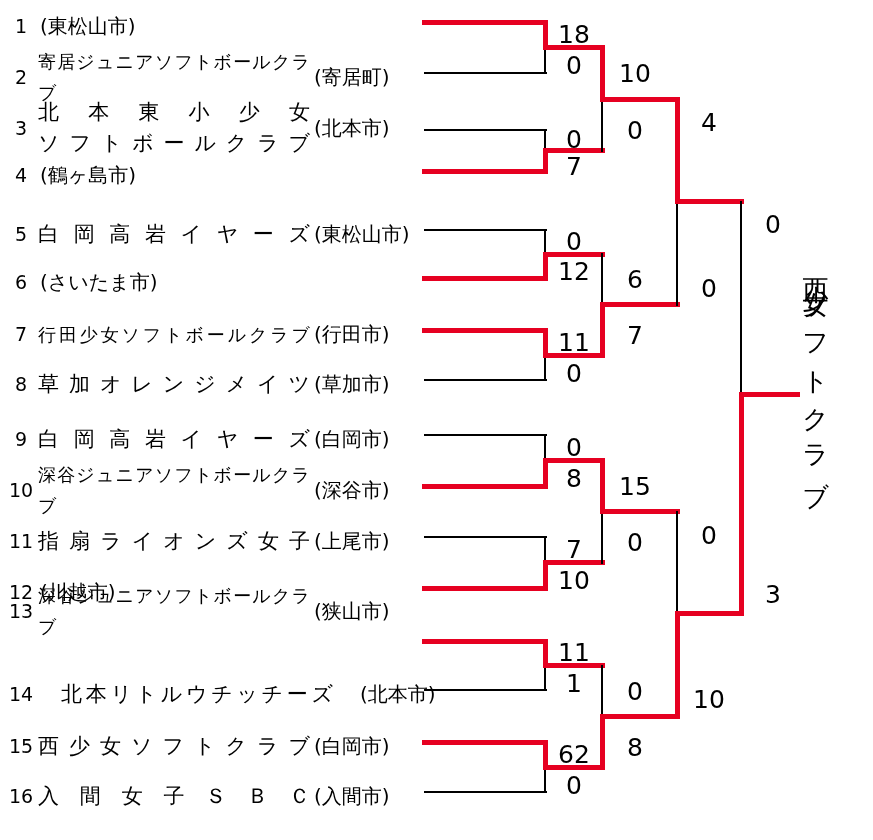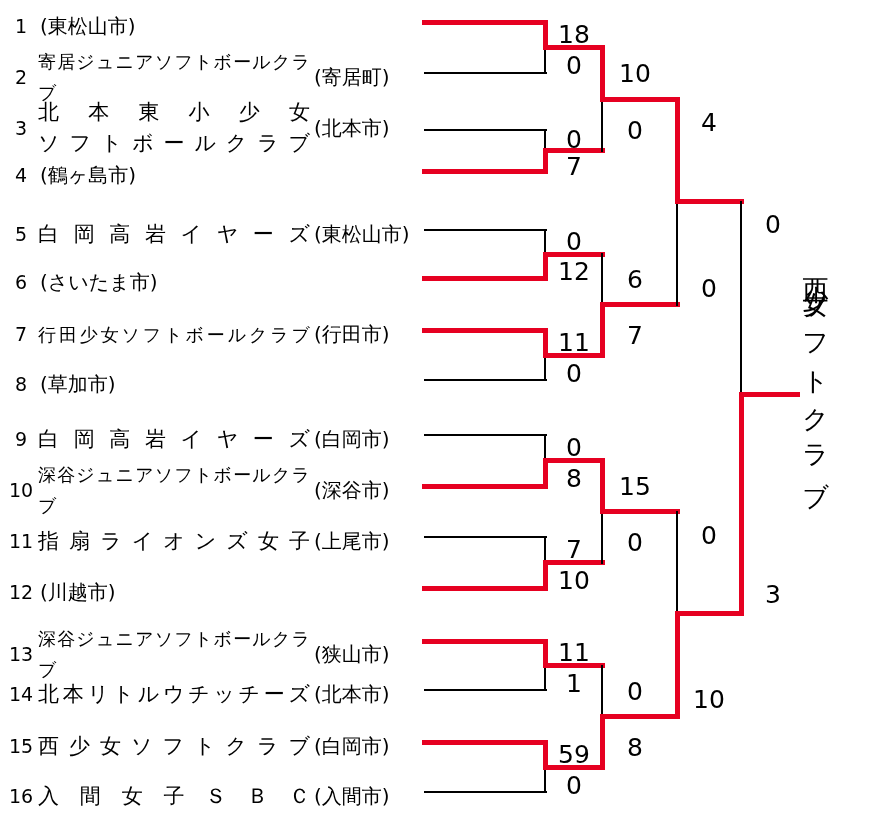--- a/index.html
+++ b/index.html
@@ -63,20 +63,23 @@
     </div>
     <div class="row" style="left: 6px; top: 318px; height: 32px;">
       <div class="seed">7</div>
       <div class="tname small">
         <span class="nline">行田少女ソフトボールクラブ</span>
       </div>
       <div class="city">(行田市)</div>
     </div>
     <div class="row" style="left: 6px; top: 368px; height: 32px;">
       <div class="seed">8</div>
+      <div class="tname">
+        <span class="nline">草加オレンジメイツ</span>
+      </div>
       <div class="city">(草加市)</div>
     </div>
     <div class="row" style="left: 6px; top: 423px; height: 32px;">
       <div class="seed">9</div>
       <div class="tname">
         <span class="nline">白岡高岩イヤーズ</span>
       </div>
       <div class="city">(白岡市)</div>
     </div>
     <div class="row" style="left: 6px; top: 474px; height: 32px;">
@@ -90,28 +93,28 @@
       <div class="seed">11</div>
       <div class="tname">
         <span class="nline">指扇ライオンズ女子</span>
       </div>
       <div class="city">(上尾市)</div>
     </div>
     <div class="row" style="left: 6px; top: 576px; height: 32px;">
       <div class="seed">12</div>
       <div class="city">(川越市)</div>
     </div>
-    <div class="row" style="left: 6px; top: 638px; height: 32px; justify-content: flex-end;">
+    <div class="row" style="left: 6px; top: 595px; height: 32px; justify-content: flex-end;">
       <div class="seed">13</div>
       <div class="tname small">
         <span class="nline">深谷ジュニアソフトボールクラブ</span>
       </div>
       <div class="city">(狭山市)</div>
     </div>
-    <div class="row" style="left: 6px; top: 678px; height: 32px;">
+    <div class="row" style="left: 6px; top: 678px; height: 32px; gap: 23px;">
       <div class="seed">14</div>
       <div class="tname">
         <span class="nline">北本リトルウチッチーズ</span>
       </div>
       <div class="city">(北本市)</div>
     </div>
     <div class="row" style="left: 6px; top: 730px; height: 32px;">
       <div class="seed">15</div>
       <div class="tname">
         <span class="nline">西少女ソフトクラブ</span>
@@ -172,21 +175,21 @@
     <div class="score" style="left: 574px; top: 548.75px;">7</div>
     <div class="score" style="left: 574px; top: 580.25px;">10</div>
     <div class="bl" style="left: 544px; top: 640px; height: 51px; width: 2px;"></div>
     <div class="rl" style="left: 542.5px; top: 638.5px; height: 29.5px; width: 5px;"></div>
     <div class="rl" style="left: 542.5px; top: 663px; width: 62px; height: 5px;"></div>
     <div class="score" style="left: 574px; top: 652.25px;">11</div>
     <div class="score" style="left: 574px; top: 682.75px;">1</div>
     <div class="bl" style="left: 544px; top: 741px; height: 52px; width: 2px;"></div>
     <div class="rl" style="left: 542.5px; top: 739.5px; height: 30px; width: 5px;"></div>
     <div class="rl" style="left: 542.5px; top: 764.5px; width: 62px; height: 5px;"></div>
-    <div class="score" style="left: 574px; top: 753.5px;">59</div>
+    <div class="score" style="left: 574px; top: 753.5px;">62</div>
     <div class="score" style="left: 574px; top: 784.5px;">0</div>
     <div class="bl" style="left: 601px; top: 46.5px; height: 105px; width: 2px;"></div>
     <div class="rl" style="left: 599.5px; top: 45px; height: 56.5px; width: 5px;"></div>
     <div class="rl" style="left: 599.5px; top: 96.5px; width: 80px; height: 5px;"></div>
     <div class="score" style="left: 635px; top: 73.25px;">10</div>
     <div class="score" style="left: 635px; top: 129.75px;">0</div>
     <div class="bl" style="left: 601px; top: 253px; height: 103px; width: 2px;"></div>
     <div class="rl" style="left: 599.5px; top: 302px; height: 55.5px; width: 5px;"></div>
     <div class="rl" style="left: 599.5px; top: 302px; width: 80px; height: 5px;"></div>
     <div class="score" style="left: 635px; top: 279.25px;">6</div>

